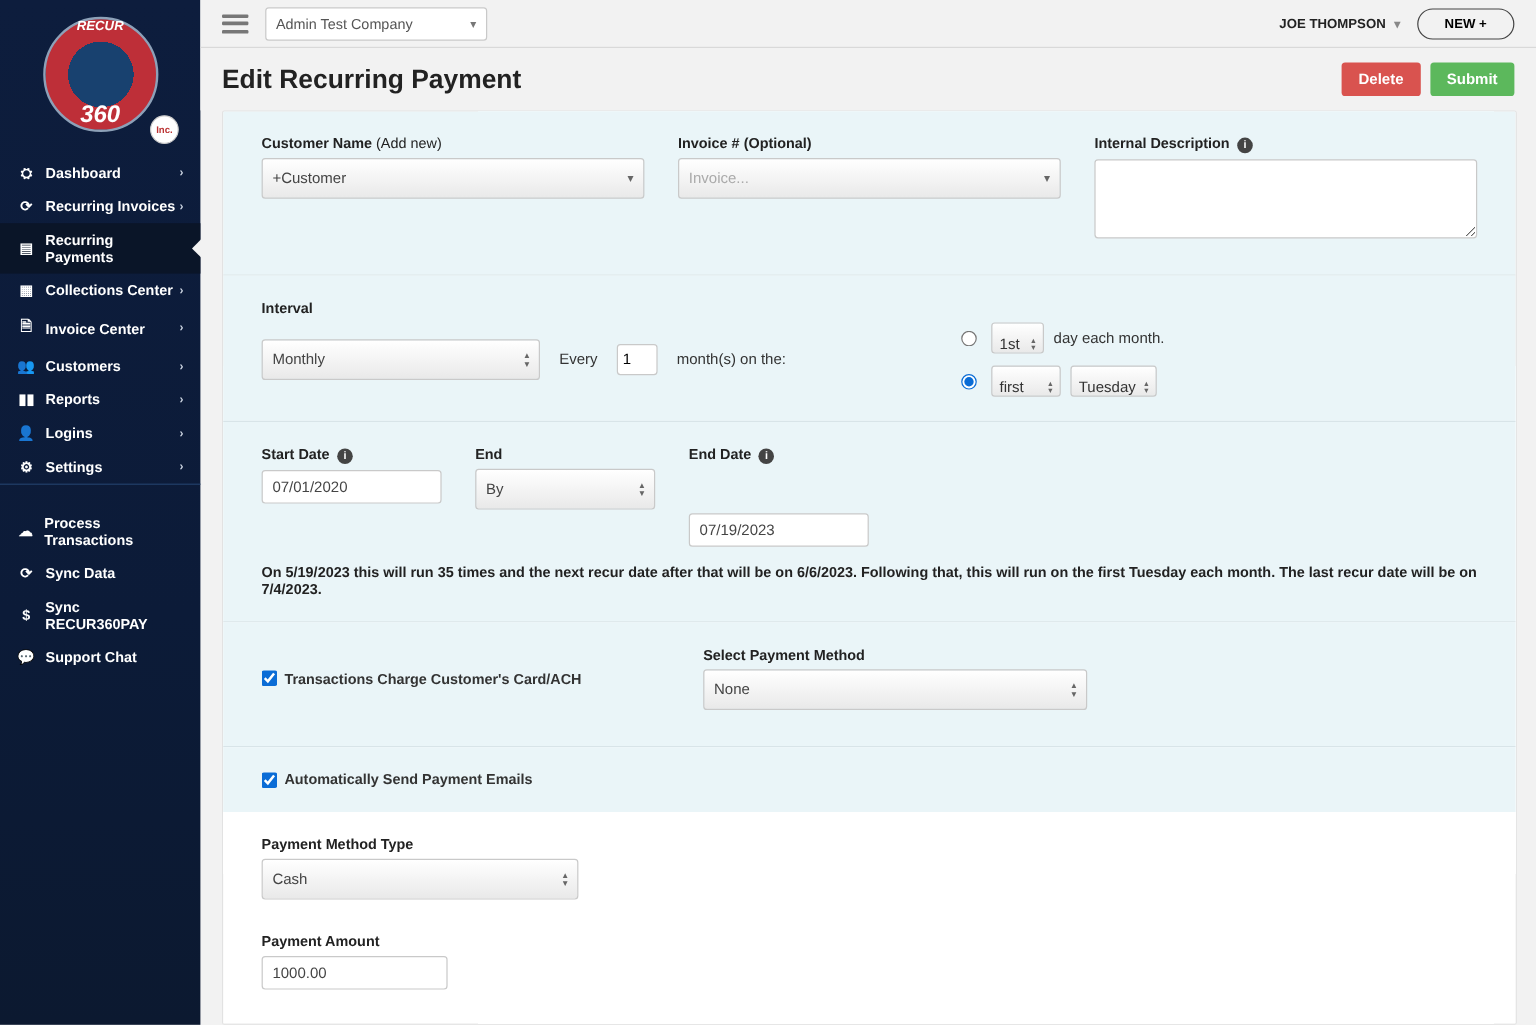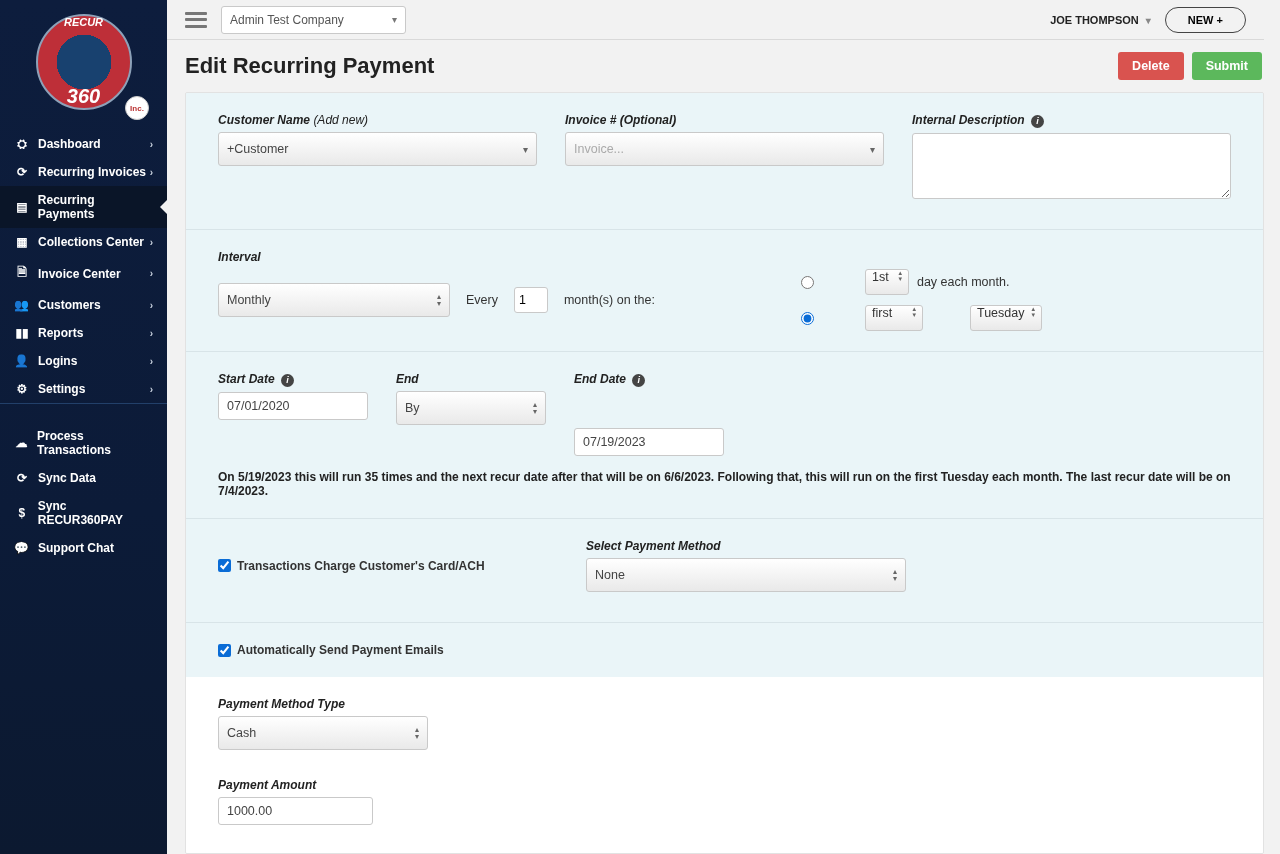--- a/index.html
+++ b/index.html
@@ -15,21 +15,21 @@
   .nav { margin-top: 10px; border-bottom: 1px solid #22406a; }
   .nav-item { display: flex; align-items: center; padding: 7px 14px; cursor: pointer; font-weight: 600; font-size: 12px; color: #fff; position: relative; }
   .nav-item .icon { width: 16px; margin-right: 8px; text-align: center; font-size: 12px; color: #fff; }
   .nav-item .chev { margin-left: auto; font-size: 10px; color: #cbd4e1; }
   .nav-item.active { background: #0a1528; }
   .nav-item.active::after { content: ""; position: absolute; right: -1px; top: 50%; transform: translateY(-50%); width: 0; height: 0; border-top: 8px solid transparent; border-bottom: 8px solid transparent; border-right: 8px solid #f2f2f2; }
   .nav2 { margin-top: 18px; }
   .nav2 .nav-item { font-weight: 600; }
   
   
-  .topbar { position: absolute; left: 167px; top: 0; right: 16px; height: 40px; background: #f2f2f2; border-bottom: 1px solid #d9d9d9; display: flex; align-items: center; padding: 0 18px; }
+  .topbar { position: absolute; left: 167px; top: 0; right: 0; height: 40px; background: #f2f2f2; border-bottom: 1px solid #d9d9d9; display: flex; align-items: center; padding: 0 18px; }
   .hamburger { width: 22px; height: 16px; display: flex; flex-direction: column; justify-content: space-between; cursor: pointer; margin-right: 14px; }
   .hamburger span { height: 3px; background: #777; border-radius: 1px; }
   .company-select { width: 185px; height: 28px; border: 1px solid #c9c9c9; background: #fff; border-radius: 3px; padding: 0 8px; display: flex; align-items: center; justify-content: space-between; cursor: pointer; font-size: 12px; color: #555; }
   .top-right { margin-left: auto; display: flex; align-items: center; gap: 14px; }
   .user { font-weight: 700; font-size: 11px; color: #222; cursor: pointer; }
   .new-btn { border: 1px solid #444; background: transparent; border-radius: 16px; padding: 6px 22px; font-size: 11px; font-weight: 700; cursor: pointer; }
   
   
   .titlebar { position: absolute; left: 167px; top: 40px; right: 0; height: 52px; display: flex; align-items: center; padding: 0 18px; background: #f2f2f2; }
   .page-title { font-size: 22px; font-weight: 800; color: #222; }
@@ -37,36 +37,36 @@
   .btn { border: none; border-radius: 3px; padding: 7px 14px; font-size: 12.5px; font-weight: 600; cursor: pointer; color: #fff; }
   .btn-danger { background: #d9534f; }
   .btn-success { background: #5cb85c; }
   
   
   .main { position: absolute; left: 185px; top: 92px; right: 16px; bottom: 0; background: #fff; border: 1px solid #e2e2e2; border-radius: 2px; overflow-y: auto; }
   .section { padding: 20px 32px; }
   .section.tint { background: #eaf5f8; }
   .row { display: flex; gap: 28px; margin-bottom: 10px; }
   .col { flex: 1; display: flex; flex-direction: column; }
-  .lbl { font-size: 12px; font-weight: 700; color: #222; margin-bottom: 5px; font-style: italic; }
+  .lbl { font-size: 12px; font-weight: 700; color: #222; margin-bottom: 5px; }
   .lbl .thin { font-weight: 400; }
   .lbl .info { display: inline-block; width: 13px; height: 13px; border-radius: 50%; background: #444; color: #fff; font-size: 9px; text-align: center; line-height: 13px; margin-left: 3px; }
   .select-look, .date-input, .text-input, .textarea { border: 1px solid #c9c9c9; border-radius: 3px; font-size: 12.5px; color: #444; }
   .select-look { background: linear-gradient(#fff, #e9e9e9); height: 28px; padding: 16px 8px; display: flex; align-items: center; justify-content: space-between; cursor: pointer; }
   .select-look .caret { font-size: 10px; color: #666; }
   .select-look.dbl .caret::before { content: "▴"; display:block; line-height:7px; font-size:8px;}
   .select-look.dbl .caret::after { content: "▾"; display:block; line-height:7px; font-size:8px;}
   .date-input, .text-input { background: #fff; height: 28px; padding: 0 8px; }
   .textarea { background: #fff; padding: 6px 8px; resize: both; }
   hr.divider-tint { border: none; border-top: 1px solid #d8e4e8; margin: 0; }
   .int-row { display: flex; align-items: center; gap: 16px; flex-wrap: wrap; }
   .num-input { width: 34px; height: 26px; border: 1px solid #c9c9c9; border-radius: 3px; padding: 0 4px; background:#fff; font-size:12.5px;}
   .radio { accent-color: #0a6cd6; margin-right: 4px; }
   .checkbox { accent-color: #0a6cd6; margin-right: 6px; }
-  .small-sel { display:inline-flex; align-items:flex-start; justify-content:space-between; background: linear-gradient(#fff,#e9e9e9); border:1px solid #c9c9c9; border-radius:3px; height:26px; padding:0 6px; font-size:12.5px; cursor:pointer;margin-left:39px;}
+  .small-sel { display:inline-flex; align-items:flex-end; justify-content:space-between; background: linear-gradient(#fff,#e9e9e9); border:1px solid #c9c9c9; border-radius:3px; height:26px; padding:0 6px; font-size:12.5px; cursor:pointer;}
   .small-sel .car { display:flex; flex-direction:column; line-height:6px; font-size:7px; color:#666; margin-left:6px;}
   .note { font-size: 12px; font-weight: 700; color: #222; margin-top: 14px; }
   .chk-row { display: flex; align-items: center; font-size: 12px; font-weight: 700; }
   .placeholder { color: #aaa; }
 </style>
 </head>
 <body>
 
 <div class="sidebar">
   <div class="logo-wrap">
@@ -293,21 +293,21 @@
 
   <div class="section tint">
     <label class="chk-row">
       <input type="checkbox" class="checkbox" checked="" style="">
       <span>Automatically Send Payment Emails</span>
     </label>
   </div>
 
   <div class="section">
     <div class="lbl">Payment Method Type</div>
-    <div class="select-look dbl" style="width:210px;">
+    <div class="select-look dbl" style="width:264px;">
       <span>Cash</span>
       <span class="caret"></span>
     </div>
 
     <div class="row" style="margin-top:28px;flex-direction:column;">
       <div class="col" style="max-width:155px;">
         <div class="lbl">Payment Amount</div>
         <input class="text-input" value="1000.00" style="">
       </div>
       <div class="col" style="max-width:345px;">

